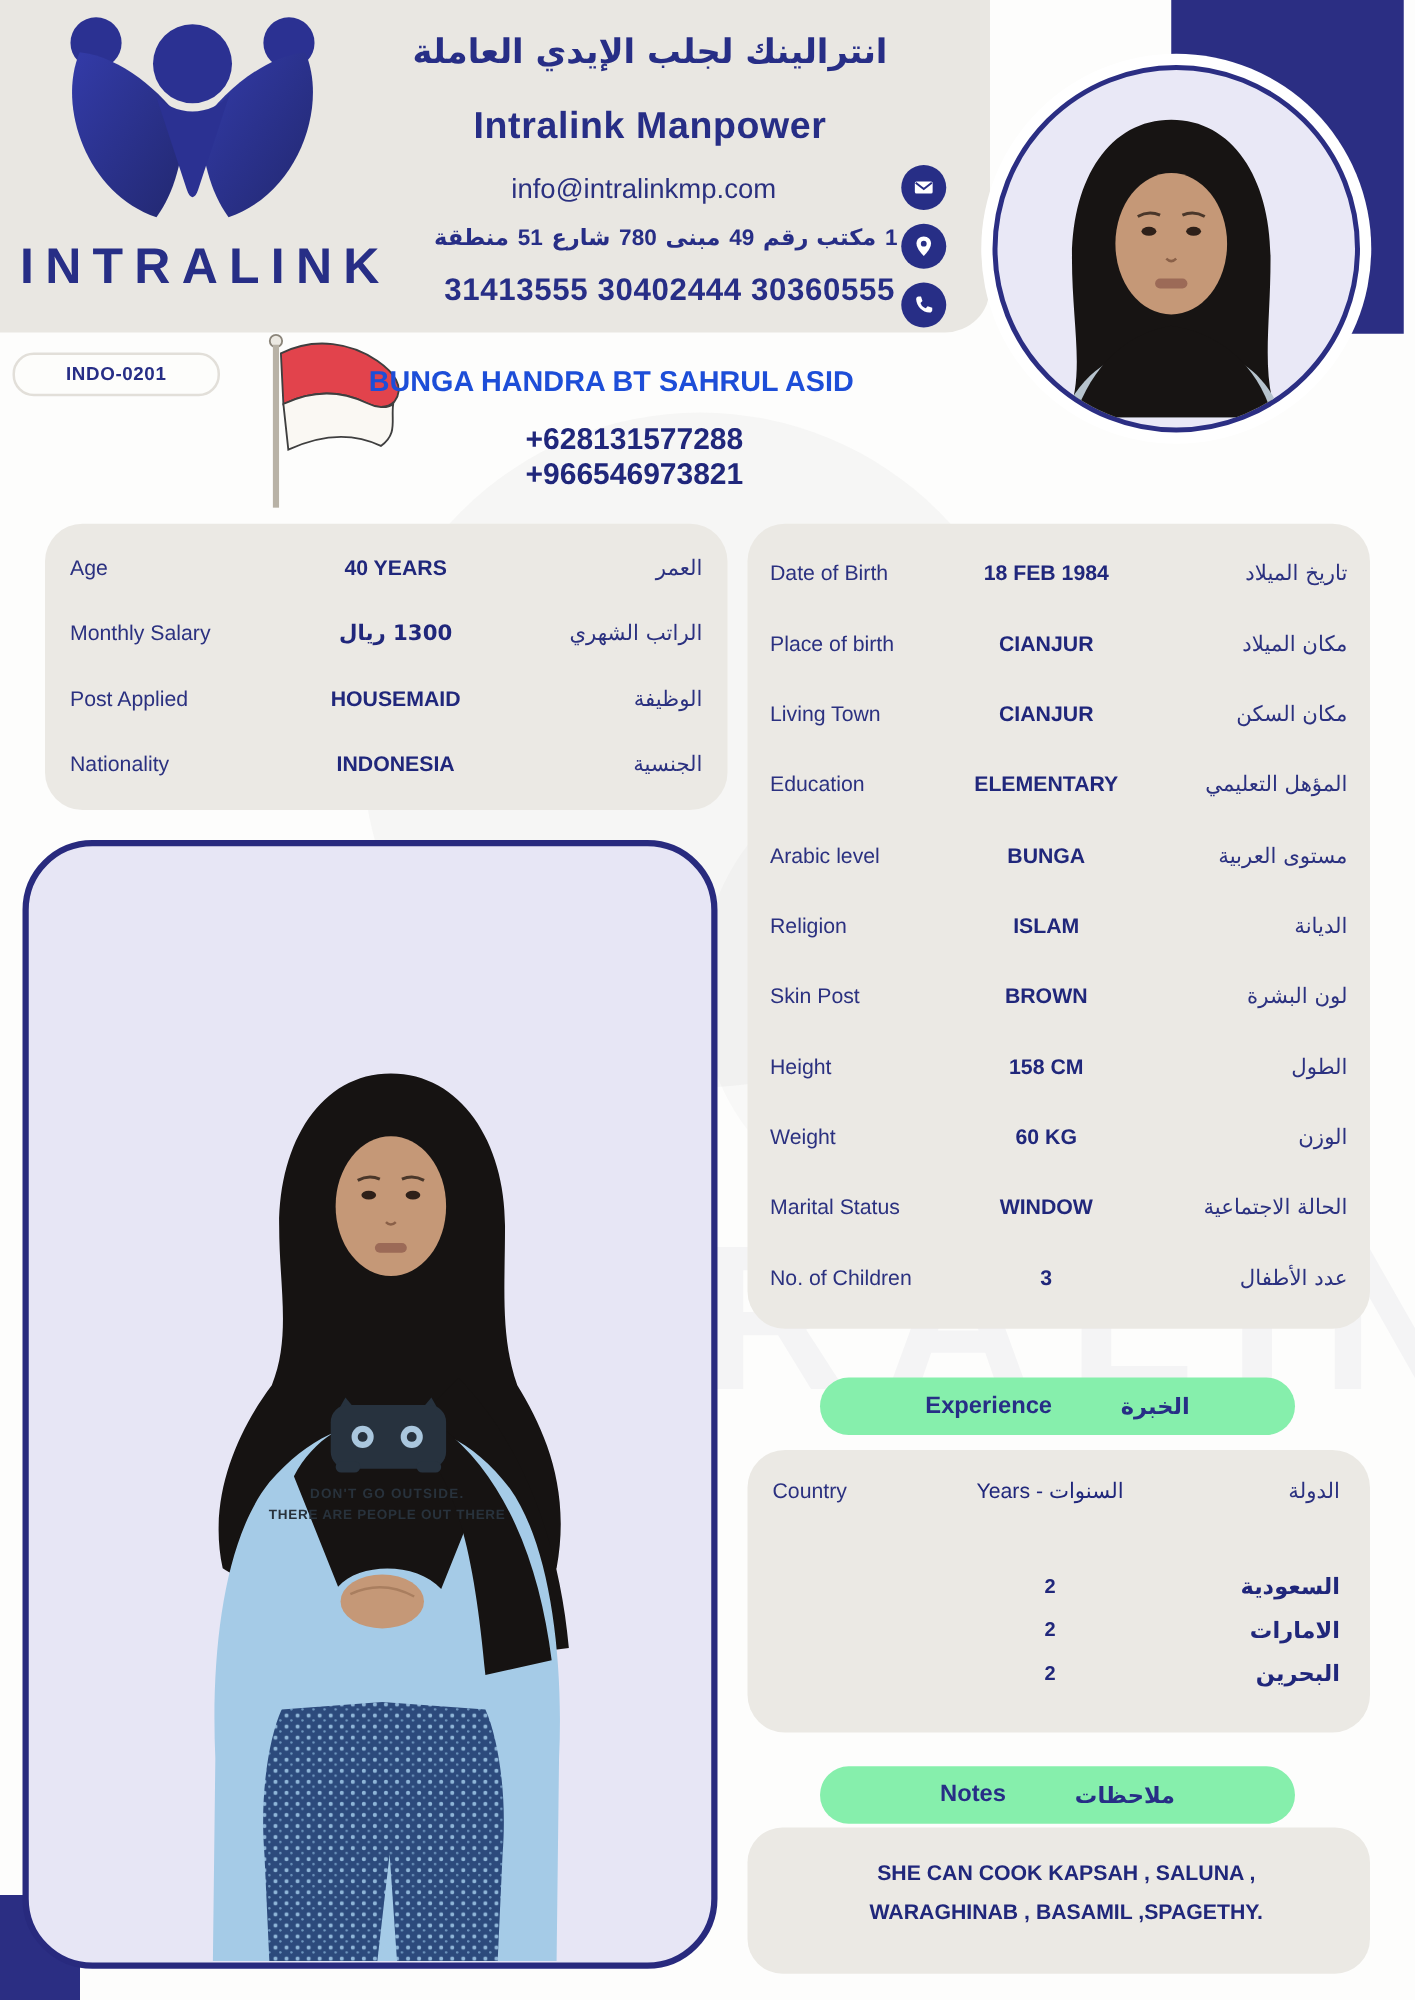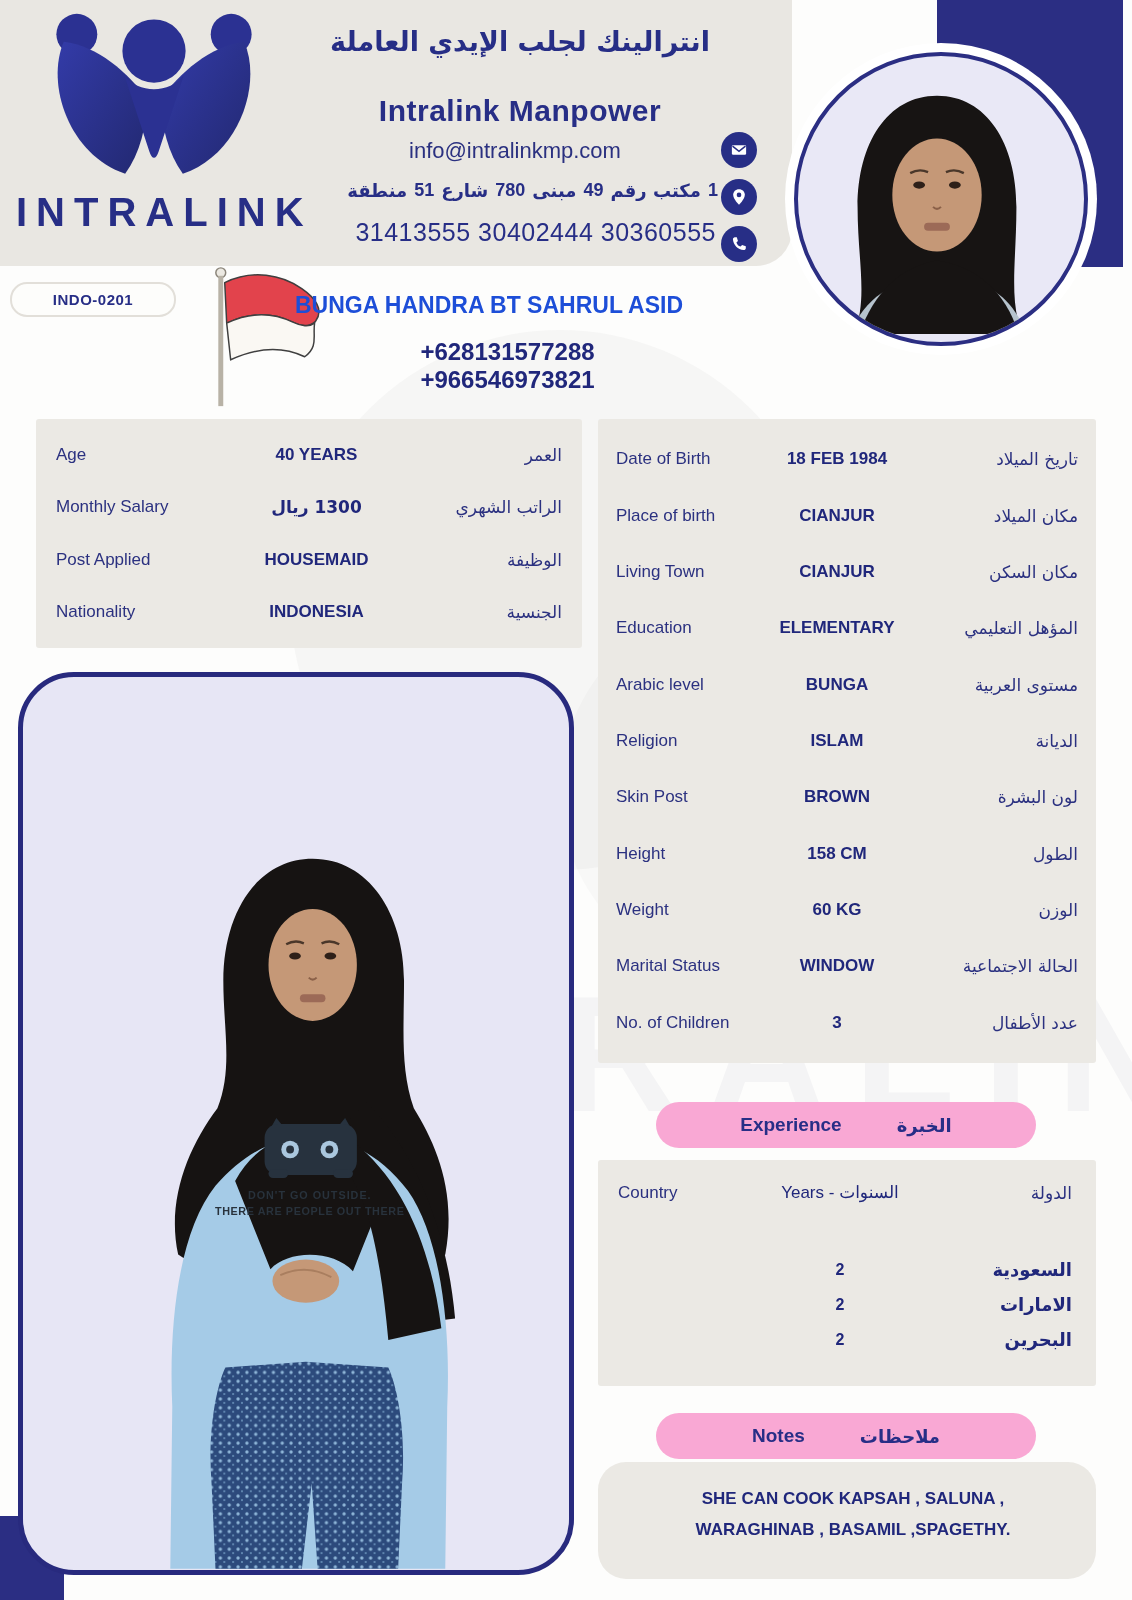--- a/index.html
+++ b/index.html
@@ -11,59 +11,59 @@
   .abs{position:absolute;}
   .ar{font-family:"DejaVu Sans",sans-serif;}
 
   
   .header-band{left:0;top:0;width:792px;height:266px;background:#e9e7e2;
     border-bottom-right-radius:36px;z-index:1;}
   .navy-square{left:937px;top:0;width:186px;height:267px;background:#2b2e83;z-index:0;}
   .logo-wrap{left:16px;top:12px;width:276px;text-align:center;z-index:2;}
   .logo-text{font-size:40px;font-weight:bold;color:#272e86;letter-spacing:9px;margin-top:2px;}
   .hq-title-ar{left:330px;top:26px;width:380px;text-align:center;font-size:27px;font-weight:bold;color:#272e86;z-index:2;}
-  .hq-title-en{left:330px;top:84px;width:380px;text-align:center;font-size:30px;font-weight:bold;color:#272e86;letter-spacing:.5px;z-index:2;margin-top:10px;}
+  .hq-title-en{left:330px;top:84px;width:380px;text-align:center;font-size:30px;font-weight:bold;color:#272e86;letter-spacing:.5px;z-index:2;}
   .hq-email{left:330px;top:138px;width:370px;text-align:center;font-size:22px;color:#2b3180;z-index:2;}
   .hq-address{left:340px;top:180px;width:378px;display:flex;justify-content:flex-end;gap:7px;
     font-size:18px;font-weight:bold;color:#272e86;z-index:2;direction:ltr;}
-  .hq-phones{left:330px;top:218px;width:386px;text-align:right;font-size:25px;font-weight:400;color:#272e86;z-index:2;letter-spacing:.5px;}
+  .hq-phones{left:330px;top:218px;width:386px;text-align:right;font-size:25px;font-weight:700;color:#272e86;z-index:2;letter-spacing:.5px;}
   .cicon{width:36px;height:36px;border-radius:50%;background:#272e86;display:flex;
     align-items:center;justify-content:center;z-index:3;}
   .cicon svg{display:block;}
 
   
   .headshot{left:785px;top:43px;width:312px;height:312px;border-radius:50%;background:#ffffff;
     z-index:3;display:flex;align-items:center;justify-content:center;}
   .headshot-ring{width:286px;height:286px;border-radius:50%;border:4px solid #2b2e83;
     background:#e9e8f6;overflow:hidden;}
 
   
   .ref-pill{left:10px;top:282px;width:162px;height:31px;background:#fdfdfb;border:2px solid #e2dfd9;
     border-radius:17px;display:flex;align-items:center;justify-content:center;
     font-size:15px;font-weight:bold;color:#272e86;letter-spacing:.5px;z-index:2;}
   .flag{left:203px;top:262px;z-index:2;}
   .cand-name{left:295px;top:292px;width:425px;text-align:left;font-size:23px;font-weight:bold;color:#1d4ed8;z-index:2;}
   .cand-phone1{left:295px;top:338px;width:425px;text-align:center;font-size:24px;font-weight:bold;color:#20277b;z-index:2;}
   .cand-phone2{left:295px;top:366px;width:425px;text-align:center;font-size:24px;font-weight:bold;color:#20277b;z-index:2;}
 
   
-  .gbox{background:#ebe9e4;border-radius:3px;z-index:2;}
+  .gbox{background:#ebe9e4;border-radius:30px;z-index:2;}
   .summary-box{left:36px;top:419px;width:546px;height:229px;display:flex;flex-direction:column;
     justify-content:space-around;padding:10px 20px;box-sizing:border-box;}
   .details-box{left:598px;top:419px;width:498px;height:644px;display:flex;flex-direction:column;
     justify-content:space-around;padding:12px 18px;box-sizing:border-box;}
   .irow{display:grid;align-items:center;}
   .summary-box .irow{grid-template-columns:180px 1fr 165px;}
   .details-box .irow{grid-template-columns:155px 1fr 175px;}
   .lab{font-size:17px;color:#2b3180;}
   .val{font-size:17px;font-weight:bold;color:#20277b;text-align:center;}
   .laba{font-size:17px;color:#2b3180;text-align:right;}
 
   
-  .pill{background:#f9a8d4;border-radius:23px;height:46px;display:flex;align-items:center;
+  .pill{background:#86efac;border-radius:23px;height:46px;display:flex;align-items:center;
     justify-content:center;gap:55px;z-index:2;}
   .exp-pill{left:656px;top:1102px;width:380px;}
   .notes-pill{left:656px;top:1413px;width:380px;}
   .pill .en{font-size:19px;font-weight:bold;color:#272e86;}
   .pill .arp{font-size:18px;font-weight:bold;color:#272e86;}
   .exp-box{left:598px;top:1160px;width:498px;height:226px;}
   .exp-head{position:absolute;left:20px;right:24px;top:22px;display:grid;
     grid-template-columns:150px 1fr 160px;align-items:center;gap:12px;}
   .exp-rows{position:absolute;left:20px;right:24px;top:92px;}
   .exp-row{display:grid;grid-template-columns:150px 1fr 160px;align-items:center;height:35px;}

